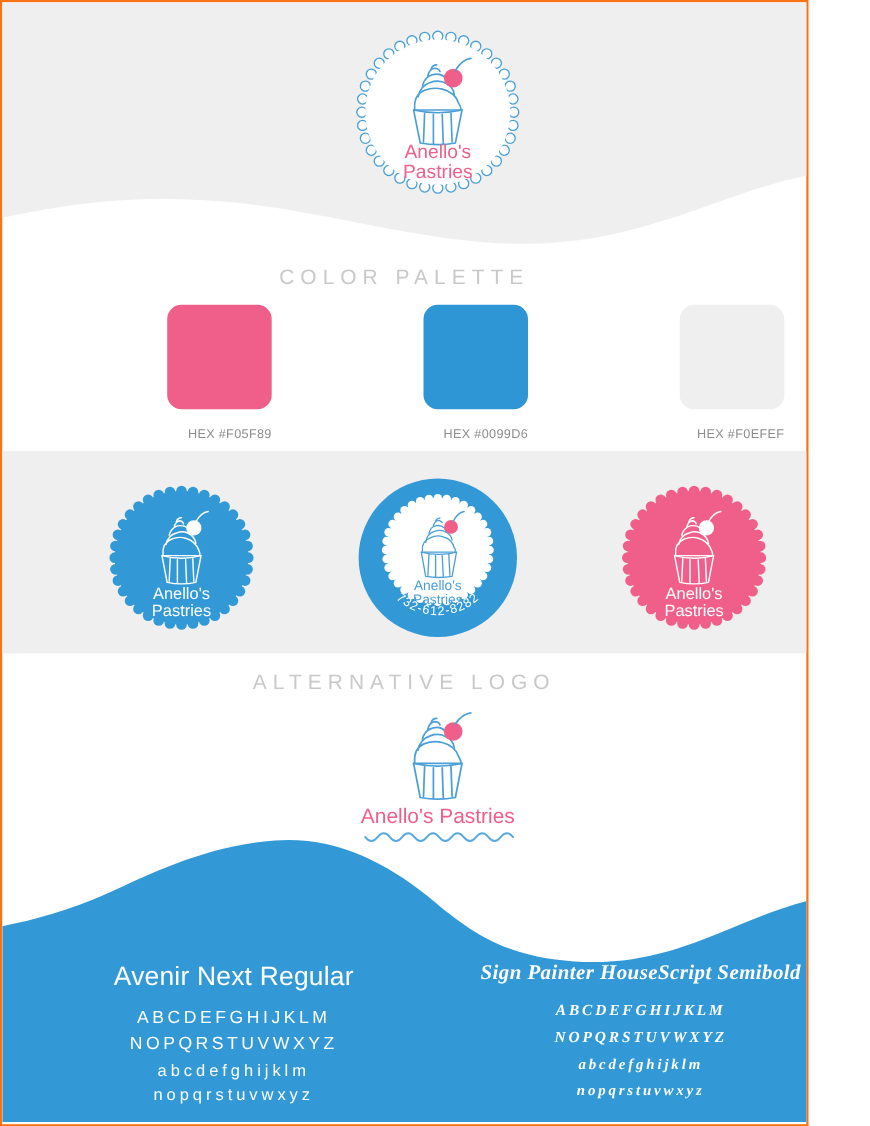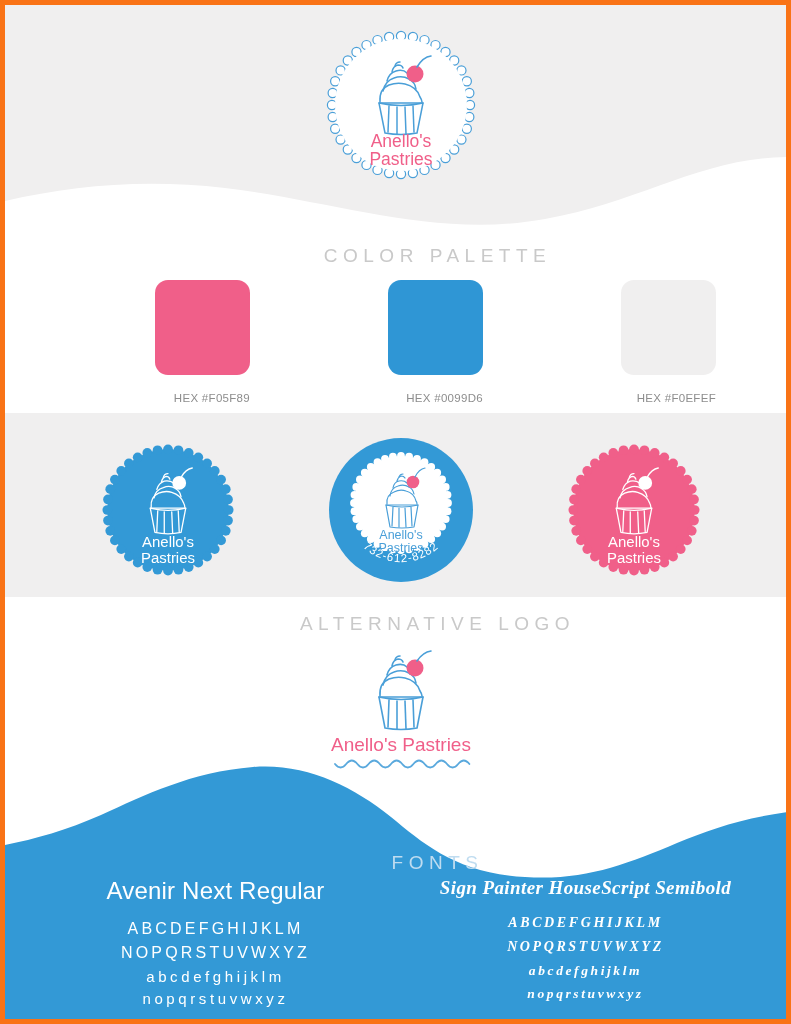--- a/index.html
+++ b/index.html
@@ -6,25 +6,25 @@
   html, body {
     margin: 0;
     padding: 0;
     background: #ffffff;
   }
   body {
     font-family: "Liberation Sans", sans-serif;
   }
   #page {
     position: relative;
-    width: 791px;
+    width: 735px;
     height: 1024px;
     overflow: hidden;
     background: #ffffff;
-    border: 5px solid #f97316;
+    border: 2px solid #f97316;
     box-sizing: border-box;
     text-decoration: underline;
   }
 
   
   .bg-layer {
     position: absolute;
     left: 0;
     top: 0;
     width: 791px;
@@ -36,21 +36,20 @@
   .section-heading {
     position: absolute;
     width: 100%;
     text-align: center;
     font-family: "Liberation Sans", sans-serif;
     font-size: 19px;
     font-weight: 300;
     letter-spacing: 5.5px;
     color: #c9c9c9;
     text-transform: uppercase;
-    padding-left: 42px;
   }
   .section-heading.on-blue {
     color: #bfdcf0;
   }
 
   
   .swatch-row {
     position: absolute;
     left: 0;
     top: 275px;
@@ -498,21 +497,20 @@
         <circle cx="124" cy="18" r="8.5" fill="#F05F89"></circle>
         <path d="M126,11 Q132,2 140,1" fill="none" stroke="#4a9fd8" stroke-width="1.6" stroke-linecap="round"></path>
       </g>
       <text x="110" y="101" text-anchor="middle" font-family="Liberation Sans, sans-serif" font-size="19" fill="#F05F89">Anello's Pastries</text>
       <path d="M44,114 q5.6,7 11.2,0 q5.6,-7 11.2,0 q5.6,7 11.2,0 q5.6,-7 11.2,0
                q5.6,7 11.2,0 q5.6,-7 11.2,0 q5.6,7 11.2,0 q5.6,-7 11.2,0
                q5.6,7 11.2,0 q5.6,-7 11.2,0 q5.6,7 11.2,0 q5.6,-7 11.2,0" fill="none" stroke="#5aa9dd" stroke-width="1.8" stroke-linecap="round"></path>
     </svg>
   </div>
 
-  <div class="section-heading on-blue" style="top:847px;">FONTS</div>
 
   <div class="fonts-wrap">
 
     <div class="font-col sans">
       <div class="font-title">Avenir Next Regular</div>
       <div class="font-line">ABCDEFGHIJKLM</div>
       <div class="font-line">NOPQRSTUVWXYZ</div>
       <div class="font-line lower">abcdefghijklm</div>
       <div class="font-line lower">nopqrstuvwxyz</div>
     </div>

